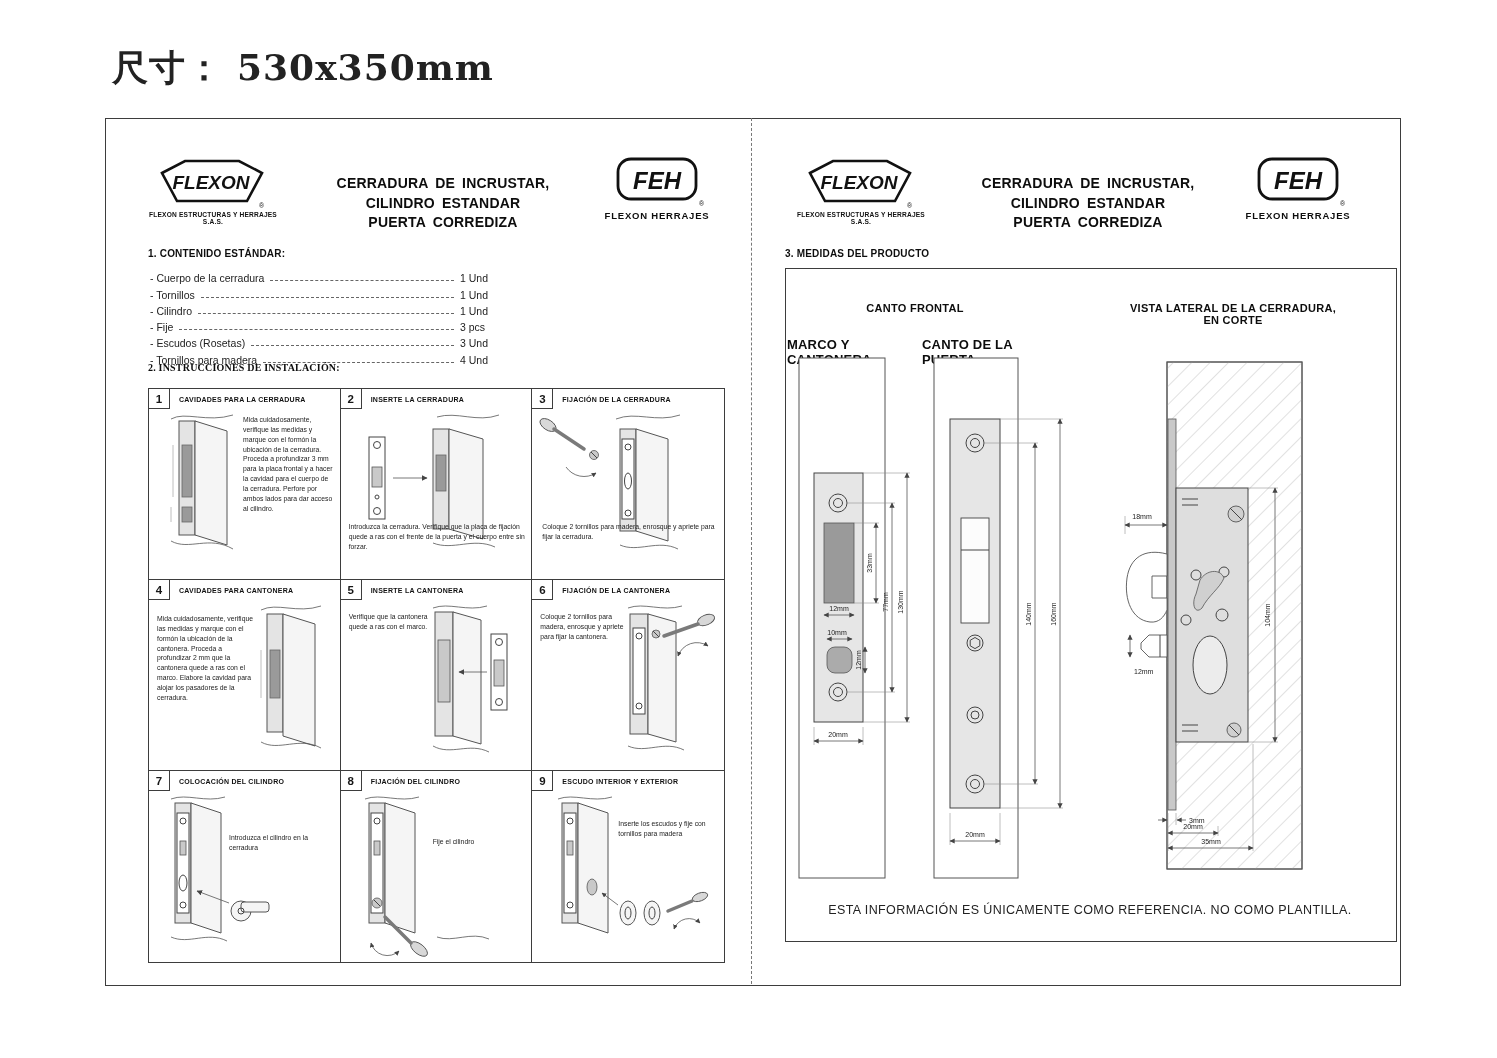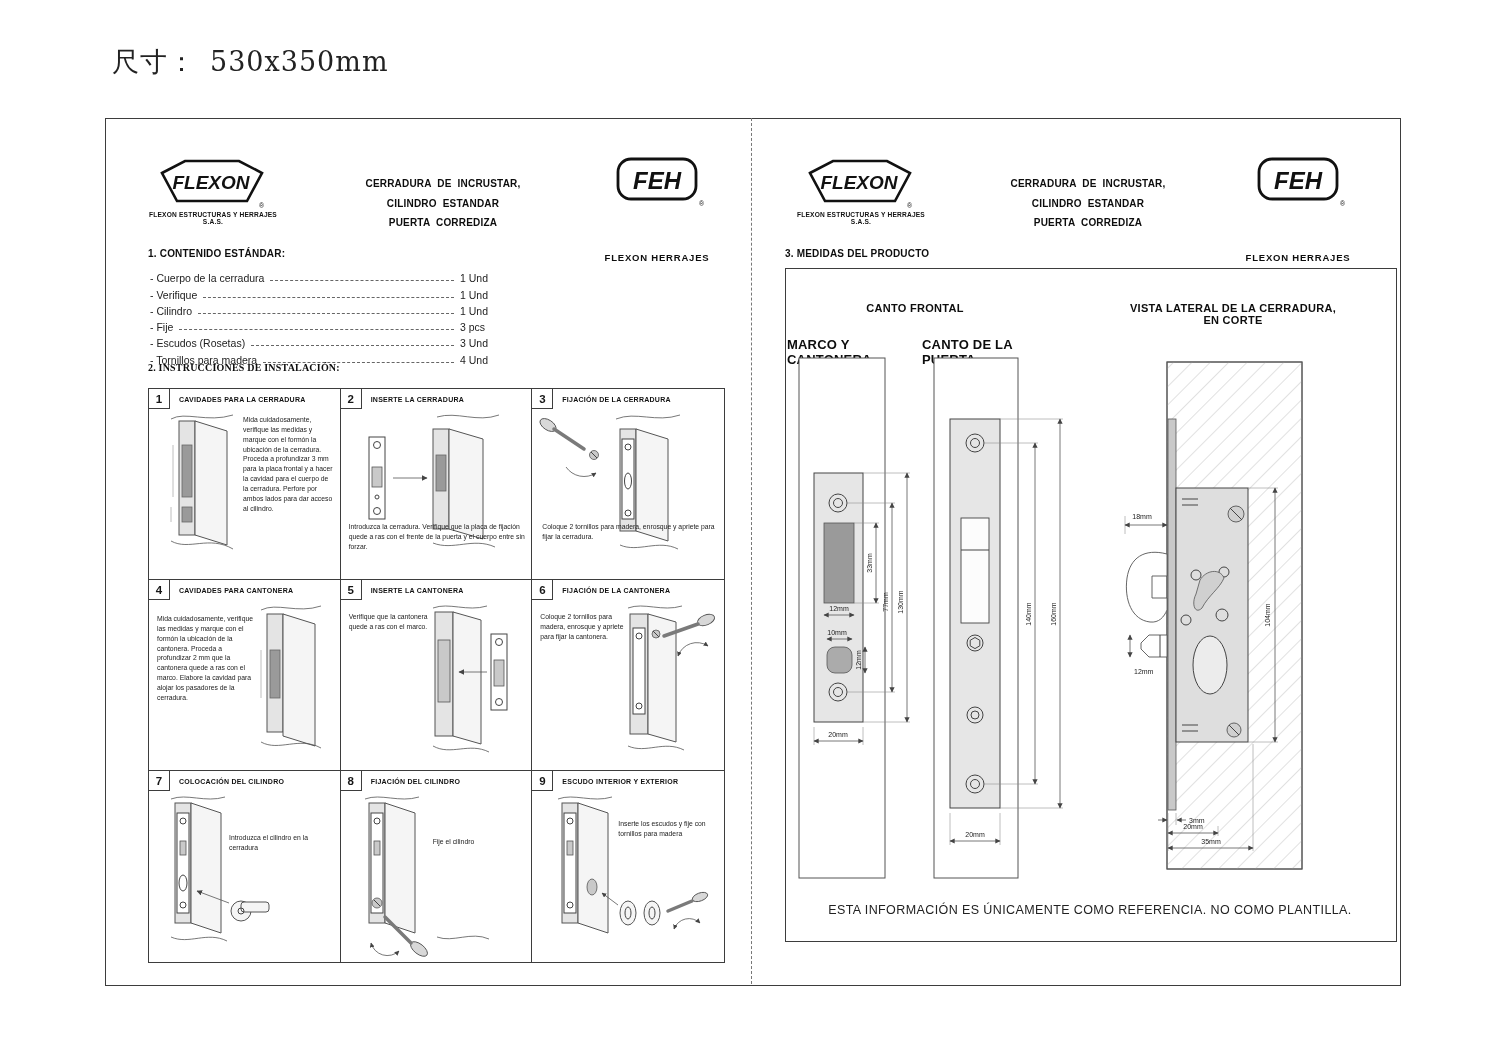--- a/index.html
+++ b/index.html
@@ -1,31 +1,31 @@
 <!DOCTYPE html>
 <html><head>
 <meta charset="utf-8">
 <style>
   html,body{margin:0;padding:0;}
   body{width:1497px;height:1058px;background:#fff;position:relative;
        font-family:"Liberation Sans",sans-serif;color:#161616;overflow:hidden;}
   .abs{position:absolute;}
 
   
-  .size-note{left:112px;top:44px;font-family:"DejaVu Serif",serif;font-size:27px;color:#222;letter-spacing:1px;}
+  .size-note{left:112px;top:44px;font-family:"DejaVu Serif",serif;font-size:36px;color:#222;letter-spacing:1px;font-weight:bold;}
   .size-note .val{margin-left:14px;}
 
   
   .doc{left:105px;top:118px;width:1294px;height:866px;border:1.5px solid #3d3d3d;background:#fff;}
   .divider{left:751px;top:118px;height:866px;width:0;border-left:1.5px dashed #777;}
 
   
   .logo-sub{font-size:6.6px;font-weight:bold;letter-spacing:0.2px;text-align:center;color:#111;}
-  .hdr-title{font-size:10px;font-weight:bold;text-align:center;line-height:19.5px;letter-spacing:0.2px;word-spacing:3px;color:#0d0d0d;}
-  .feh-sub{font-size:9.5px;font-weight:bold;letter-spacing:0.8px;text-align:center;color:#0d0d0d;margin-top:42px;}
+  .hdr-title{font-size:14px;font-weight:bold;text-align:center;line-height:19.5px;letter-spacing:0.2px;word-spacing:3px;color:#0d0d0d;}
+  .feh-sub{font-size:9.5px;font-weight:bold;letter-spacing:0.8px;text-align:center;color:#0d0d0d;}
 
   .sec-title{font-size:10px;font-weight:bold;letter-spacing:0.2px;color:#0d0d0d;}
 
   
   .clist{left:150px;top:268px;width:352px;}
   .crow{display:flex;align-items:flex-end;height:16.3px;font-size:10.5px;color:#222;}
   .crow .lbl{white-space:nowrap;}
   .crow .lbl::before{content:"- ";}
   .crow .leader{flex:1;border-bottom:1px dashed #666;margin:0 6px 3px 6px;}
   .crow .qty{width:42px;white-space:nowrap;}
@@ -99,21 +99,21 @@
 <div class="abs feh-sub" style="left:592px;top:210px;width:130px;">FLEXON HERRAJES</div>
 
 <div class="abs sec-title" style="left:148px;top:248px;">1. CONTENIDO ESTÁNDAR:</div>
 <div class="abs clist">
   <div class="crow">
       <span class="lbl">Cuerpo de la cerradura</span>
       <span class="leader"></span>
       <span class="qty">1 Und</span>
     </div>
   <div class="crow">
-      <span class="lbl">Verifique</span>
+      <span class="lbl">Tornillos</span>
       <span class="leader"></span>
       <span class="qty">1 Und</span>
     </div>
   <div class="crow">
       <span class="lbl">Cilindro</span>
       <span class="leader"></span>
       <span class="qty">1 Und</span>
     </div>
   <div class="crow">
       <span class="lbl">Fije</span>

